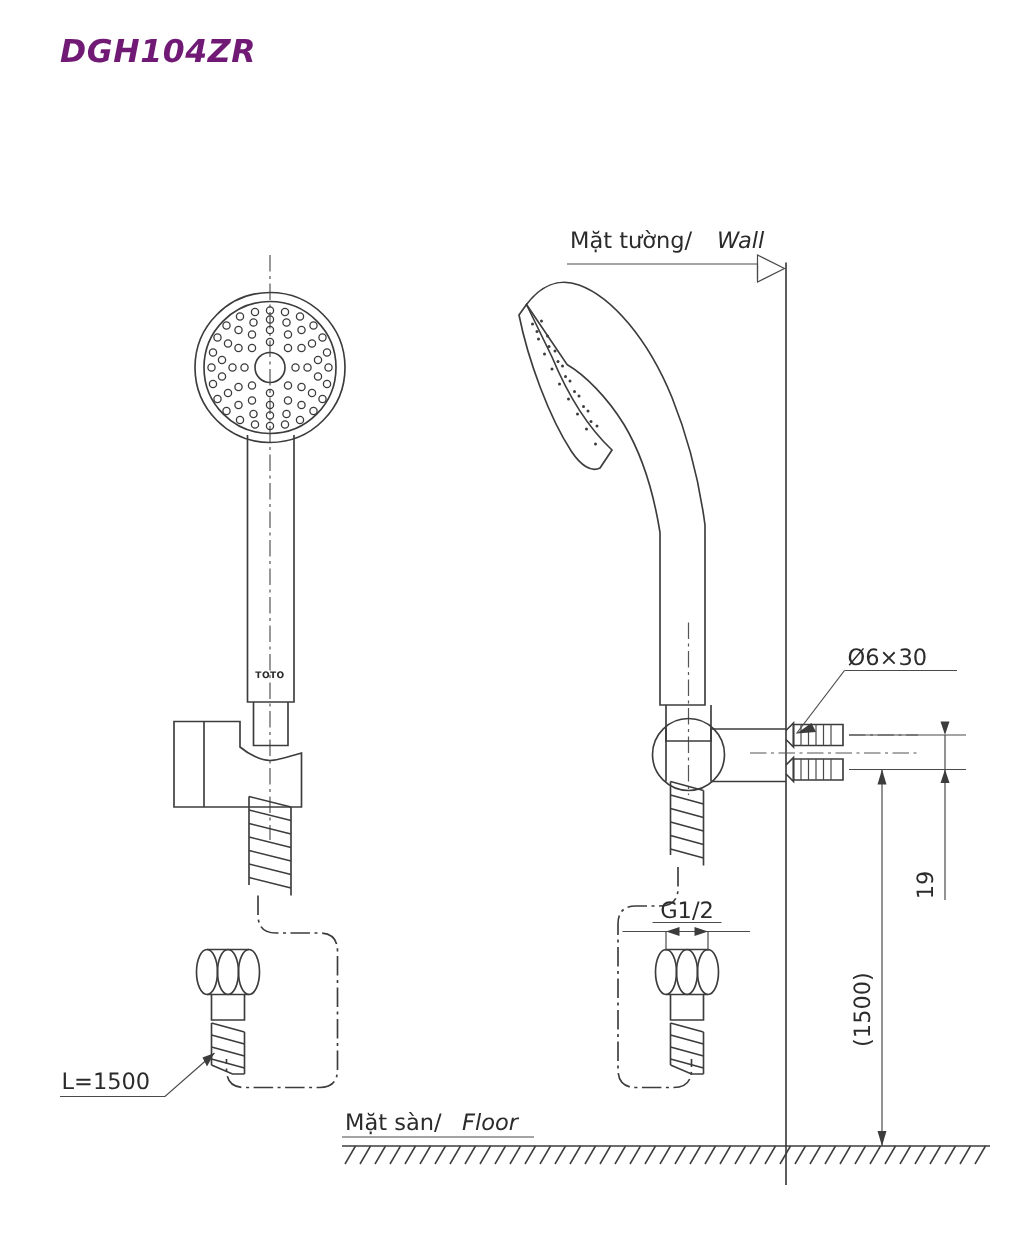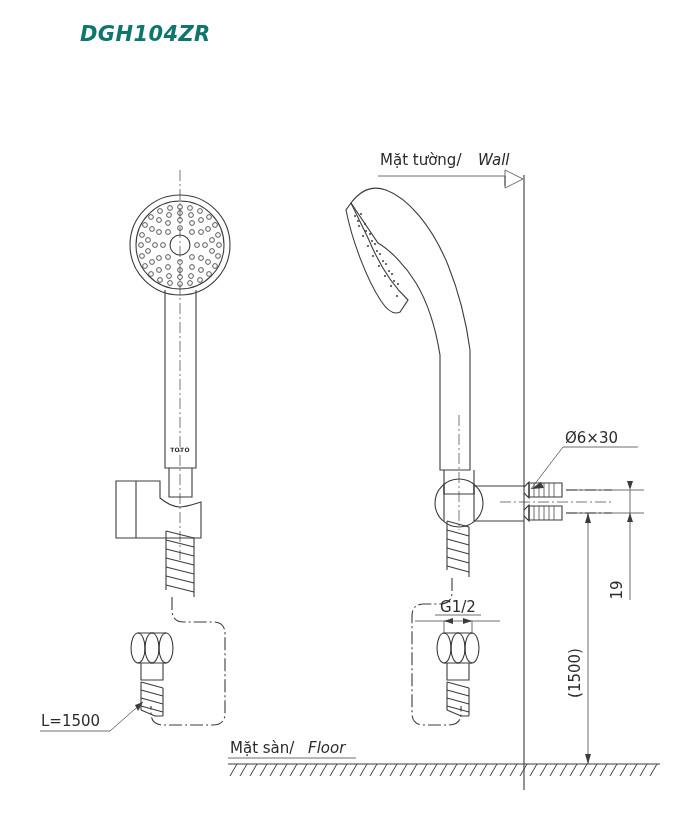--- a/index.html
+++ b/index.html
@@ -1,20 +1,20 @@
 <!DOCTYPE html>
 <html><head>
 <meta charset="utf-8">
 <style>
   html,body{margin:0;padding:0;background:#ffffff;}
   body{width:673px;height:828px;position:relative;overflow:hidden;
        font-family:"DejaVu Sans","Liberation Sans",sans-serif;color:#2b2b2b;}
   #sheet{position:absolute;inset:0;width:673px;height:828px;}
   .title{position:absolute;left:40px;top:22px;font-size:21px;font-weight:bold;
-         font-style:italic;letter-spacing:.4px;color:#0f766e;margin-left:40px;}
+         font-style:italic;letter-spacing:.4px;color:#701a75;}
   svg{position:absolute;left:0;top:0;}
   text{font-family:"DejaVu Sans","Liberation Sans",sans-serif;fill:#2b2b2b;}
   .lbl{font-size:15px;}
   .lbl-it{font-size:15px;font-style:italic;}
   .dim{font-size:15px;}
   .logo{font-size:6px;font-weight:bold;letter-spacing:.3px;}
   .ln{fill:none;stroke:#3c3c3c;stroke-width:1.1;}
   .ln-thin{fill:none;stroke:#4a4a4a;stroke-width:.8;}
   .ln-ctr{fill:none;stroke:#555;stroke-width:.8;
           stroke-dasharray:11 3 2 3;}

